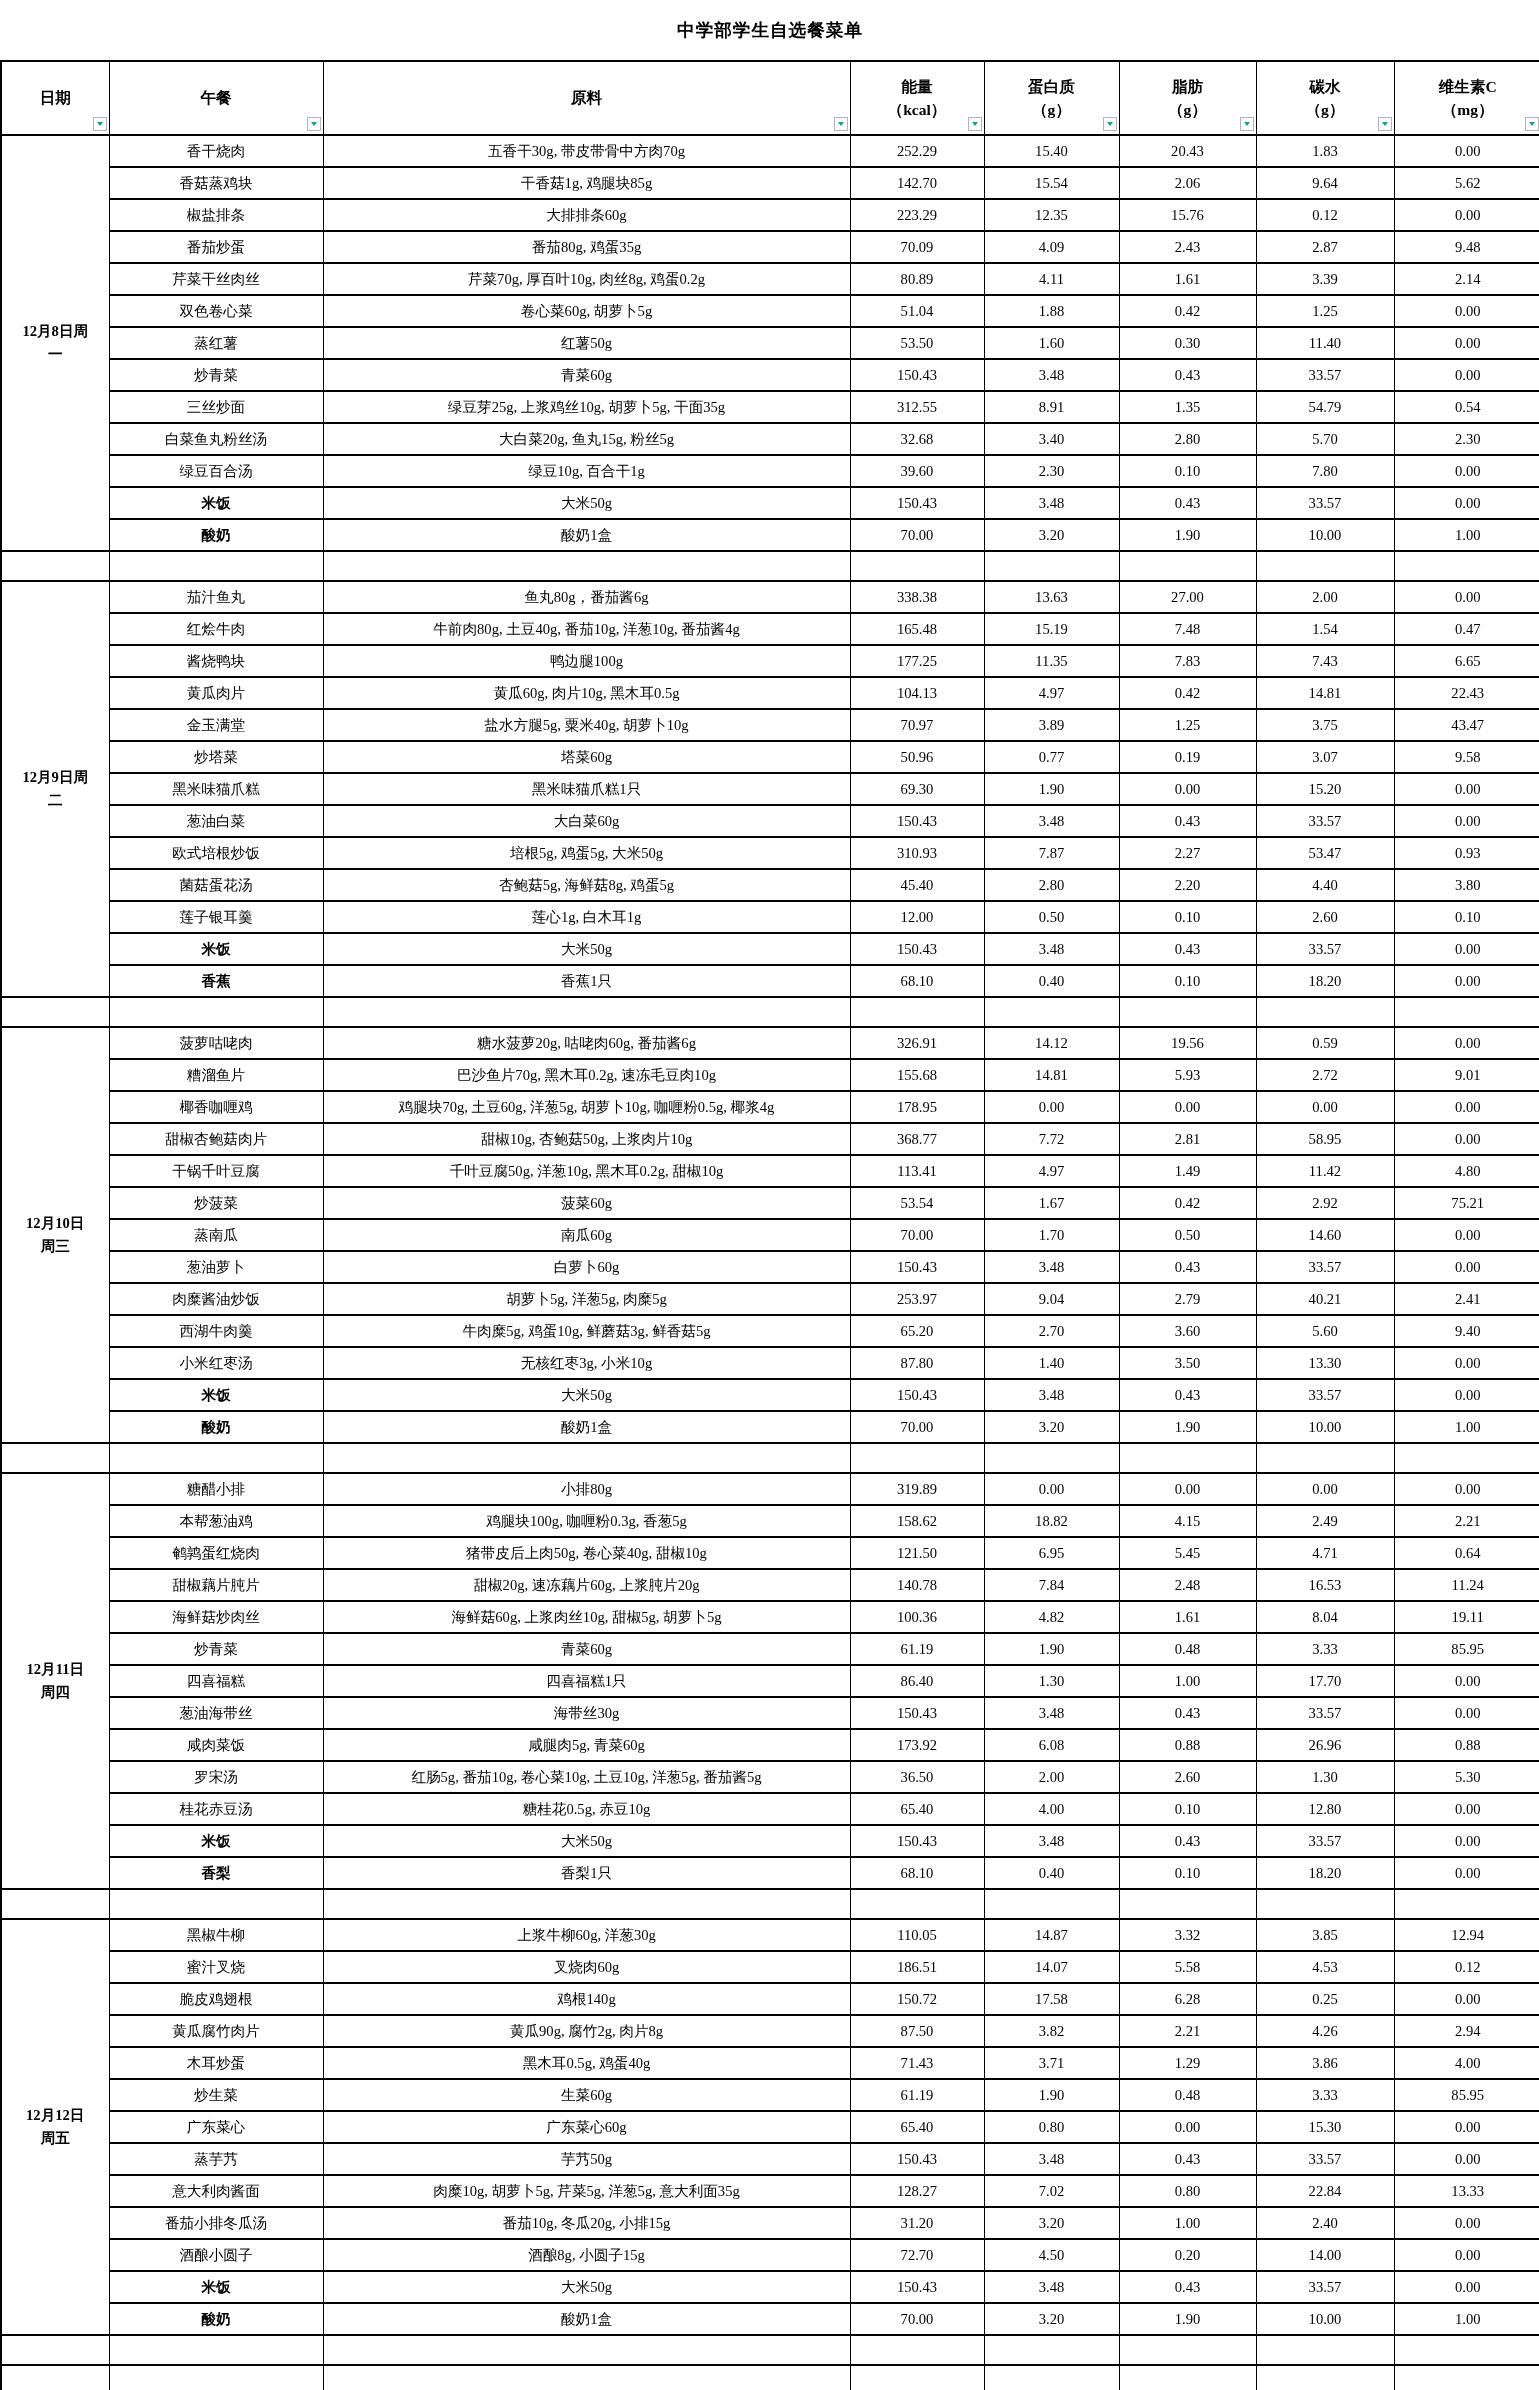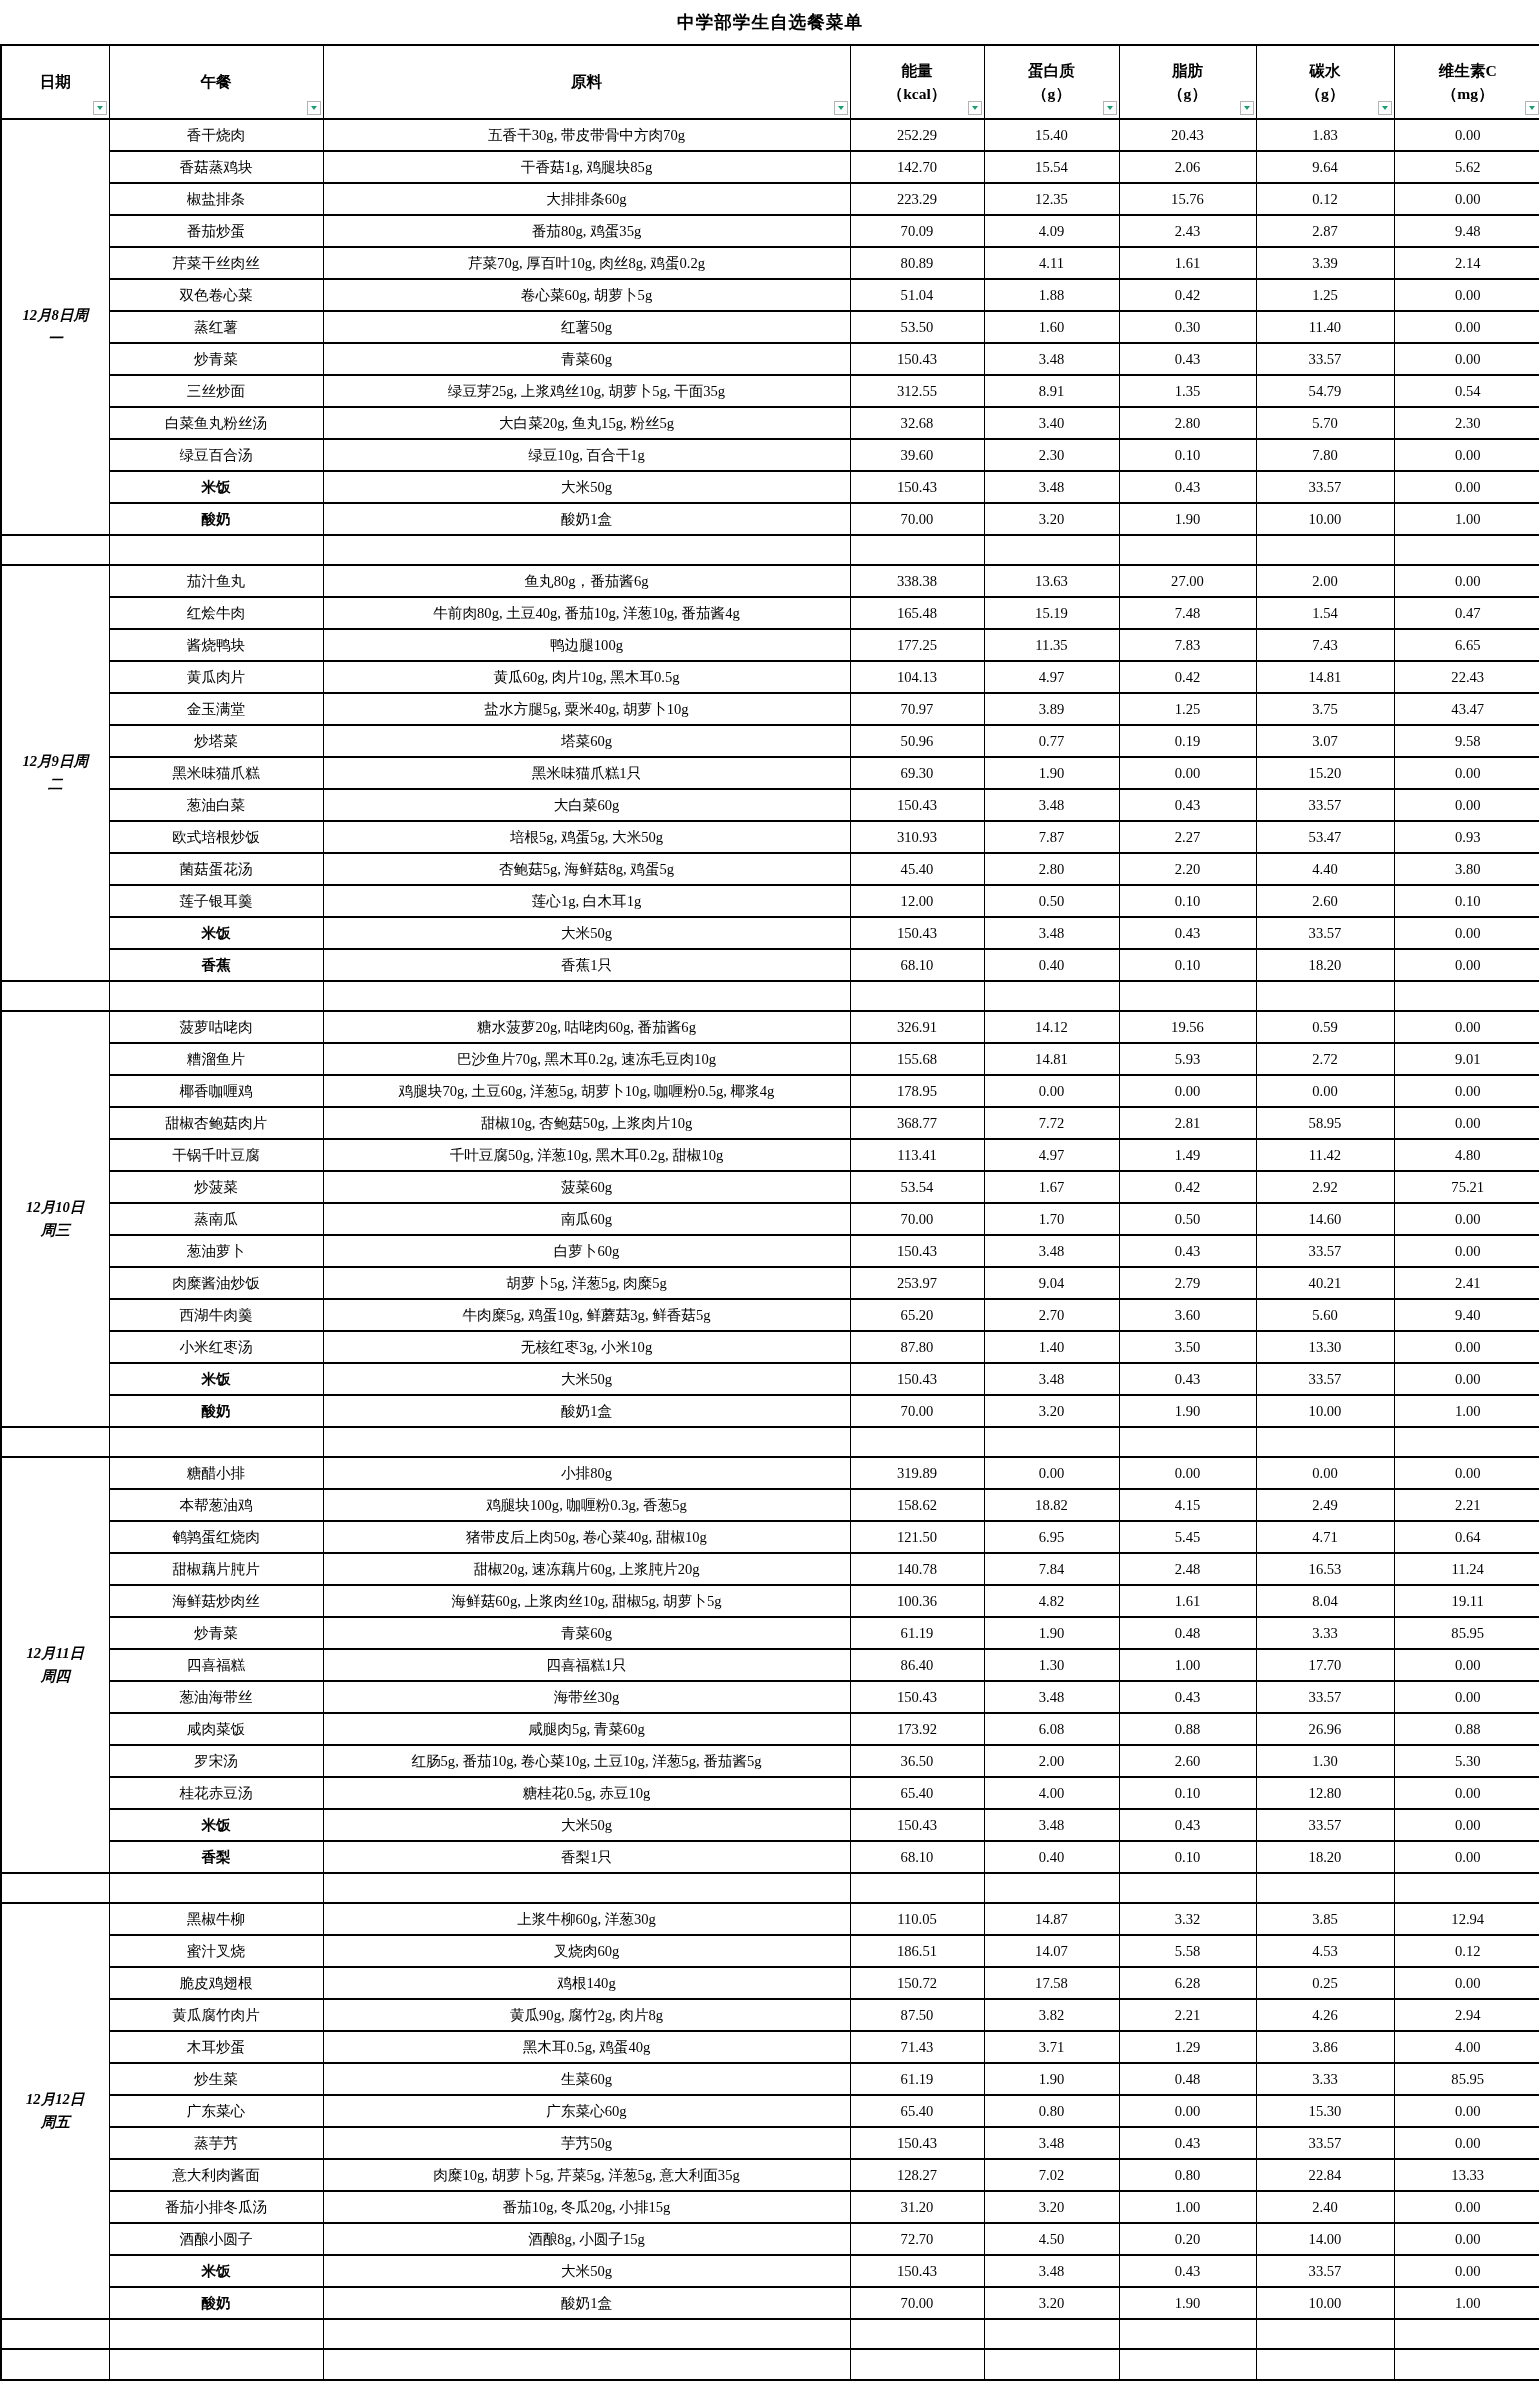--- a/index.html
+++ b/index.html
@@ -3,21 +3,21 @@
 <meta charset="utf-8">
 <style>
   html, body { margin: 0; padding: 0; background: #ffffff; }
   body {
     width: 1540px;
     font-family: "Liberation Serif", "DejaVu Serif", serif;
     color: #000;
   }
   .sheet { width: 1540px; }
   .title-bar {
-    height: 44px;
+    height: 60px;
     display: flex;
     align-items: center;
     justify-content: center;
     font-size: 17.6px;
     font-weight: bold;
     letter-spacing: 1px;
   }
   table.menu {
     border-collapse: collapse;
     table-layout: fixed;
@@ -67,21 +67,20 @@
   tr.data-row { height: 32px; }
   tr.data-row td { font-size: 14.6px; }
   td.dish { font-weight: normal; }
   td.dish.bold, td.num.boldrow { font-weight: normal; }
   td.dish.bold { font-weight: bold; }
   td.date-cell {
     font-weight: bold;
     font-size: 14.6px;
     line-height: 23.4px;
     padding: 0 1px;
-    font-style: italic;
   }
   td.ingredients { white-space: nowrap; }
   tr.section-start td { border-top: 2.9px solid #000; }
   tr.spacer { height: 30px; }
   tr.spacer td { border-top: 2.9px solid #000; border-bottom: 2.9px solid #000; }
   tr.final-row { height: 31px; }
   tr.final-row td { border-top: 2.9px solid #000; border-bottom: 2.9px solid #000; }
 </style>
 </head>
 <body>

